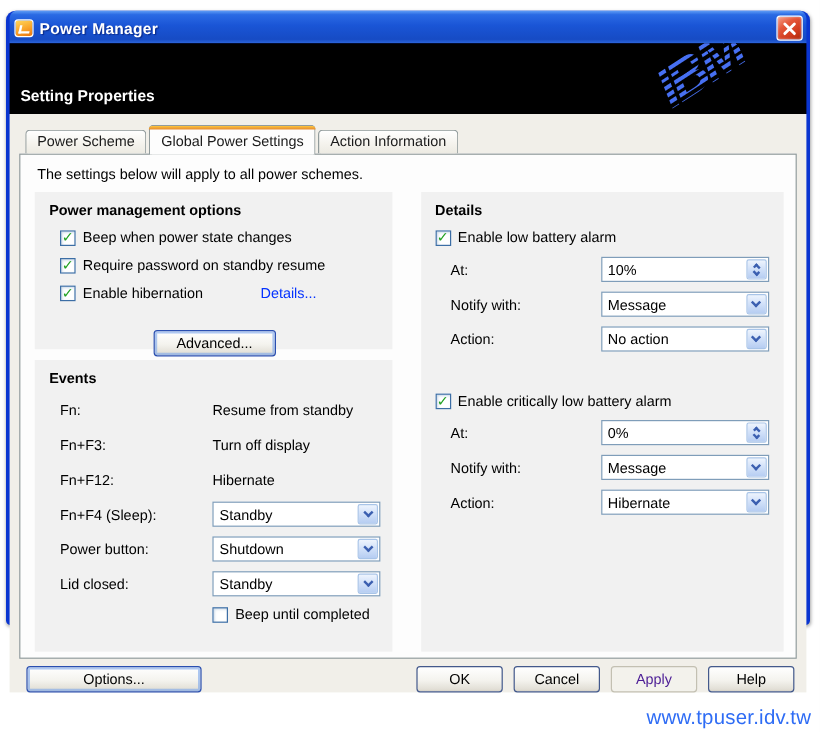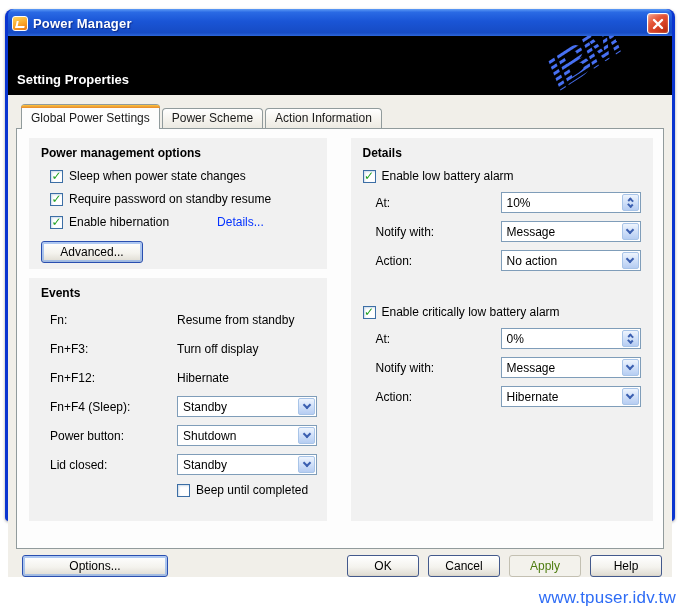--- a/index.html
+++ b/index.html
@@ -139,38 +139,38 @@
     box-shadow: inset 1px 1px 2px rgba(110,150,190,.35);
   }
   .checkbox.checked::after {
     content: "✓";
     font-family: "DejaVu Sans", sans-serif;
     font-size: 12px; font-weight: bold; color: #21a121;
     line-height: 1; margin-top: -1px;
   }
   .details-link { color: #0432ff; margin-left: 48px; cursor: pointer; }
 
-  .advanced-row { display:flex; justify-content:flex-start; margin-top: 12px; padding-right: 2px; }
+  .advanced-row { display:flex; justify-content:center; margin-top: 24px; padding-right: 2px; }
 
   
   .btn {
     height: 22px;
     border: 1px solid #43598c; border-radius: 3px;
     background: linear-gradient(180deg,#ffffff 0%,#f4f3ee 55%,#e2dfd6 92%,#d6d2c6 100%);
     font-family: inherit; font-size: 12px; color: #000;
     padding: 0 12px; cursor: default;
   }
   .btn.focus-ring {
     border-color: #2a4fb0;
     box-shadow: inset 0 0 0 2px rgba(130,170,235,.65);
   }
   .btn.disabled {
     border-color: #c3c0b2;
     background: #f3f2ec;
-    color: #4d7c0f;
+    color: #4c1d95;
   }
   .btn-advanced { min-width: 102px; }
 
   
   .event-row { display:flex; align-items:center; height: 21px; margin-bottom: 8px; padding-left: 9px; }
   .event-label { flex: 0 0 127px; }
   .event-value { }
 
   
   .combo, .spinfield {
@@ -235,43 +235,44 @@
   </div>
 
   <div class="banner">
     <span class="banner-title">Setting Properties</span>
     <span class="ibm-logo">IBM</span>
   </div>
 
   <div class="dialog-body">
 
     <div class="tabs">
+      <div class="tab">
+        <span>Power Scheme</span>
+      </div>
       <div class="tab active">
         <span>Global Power Settings</span>
-      </div>
-      <div class="tab">
-        <span>Power Scheme</span>
       </div>
       <div class="tab">
         <span>Action Information</span>
       </div>
     </div>
 
     <div class="panel">
+      <div class="intro">The settings below will apply to all power schemes.</div>
 
       <div class="columns">
 
         <div class="col-left">
 
           <div class="group group-pmo">
             <div class="group-header">Power management options</div>
 
             <div class="check-row indented">
               <span class="checkbox checked"></span>
-              <span>Sleep when power state changes</span>
+              <span>Beep when power state changes</span>
             </div>
 
             <div class="check-row indented">
               <span class="checkbox checked"></span>
               <span>Require password on standby resume</span>
             </div>
 
             <div class="check-row indented">
               <span class="checkbox checked"></span>
               <span>Enable hibernation</span>

